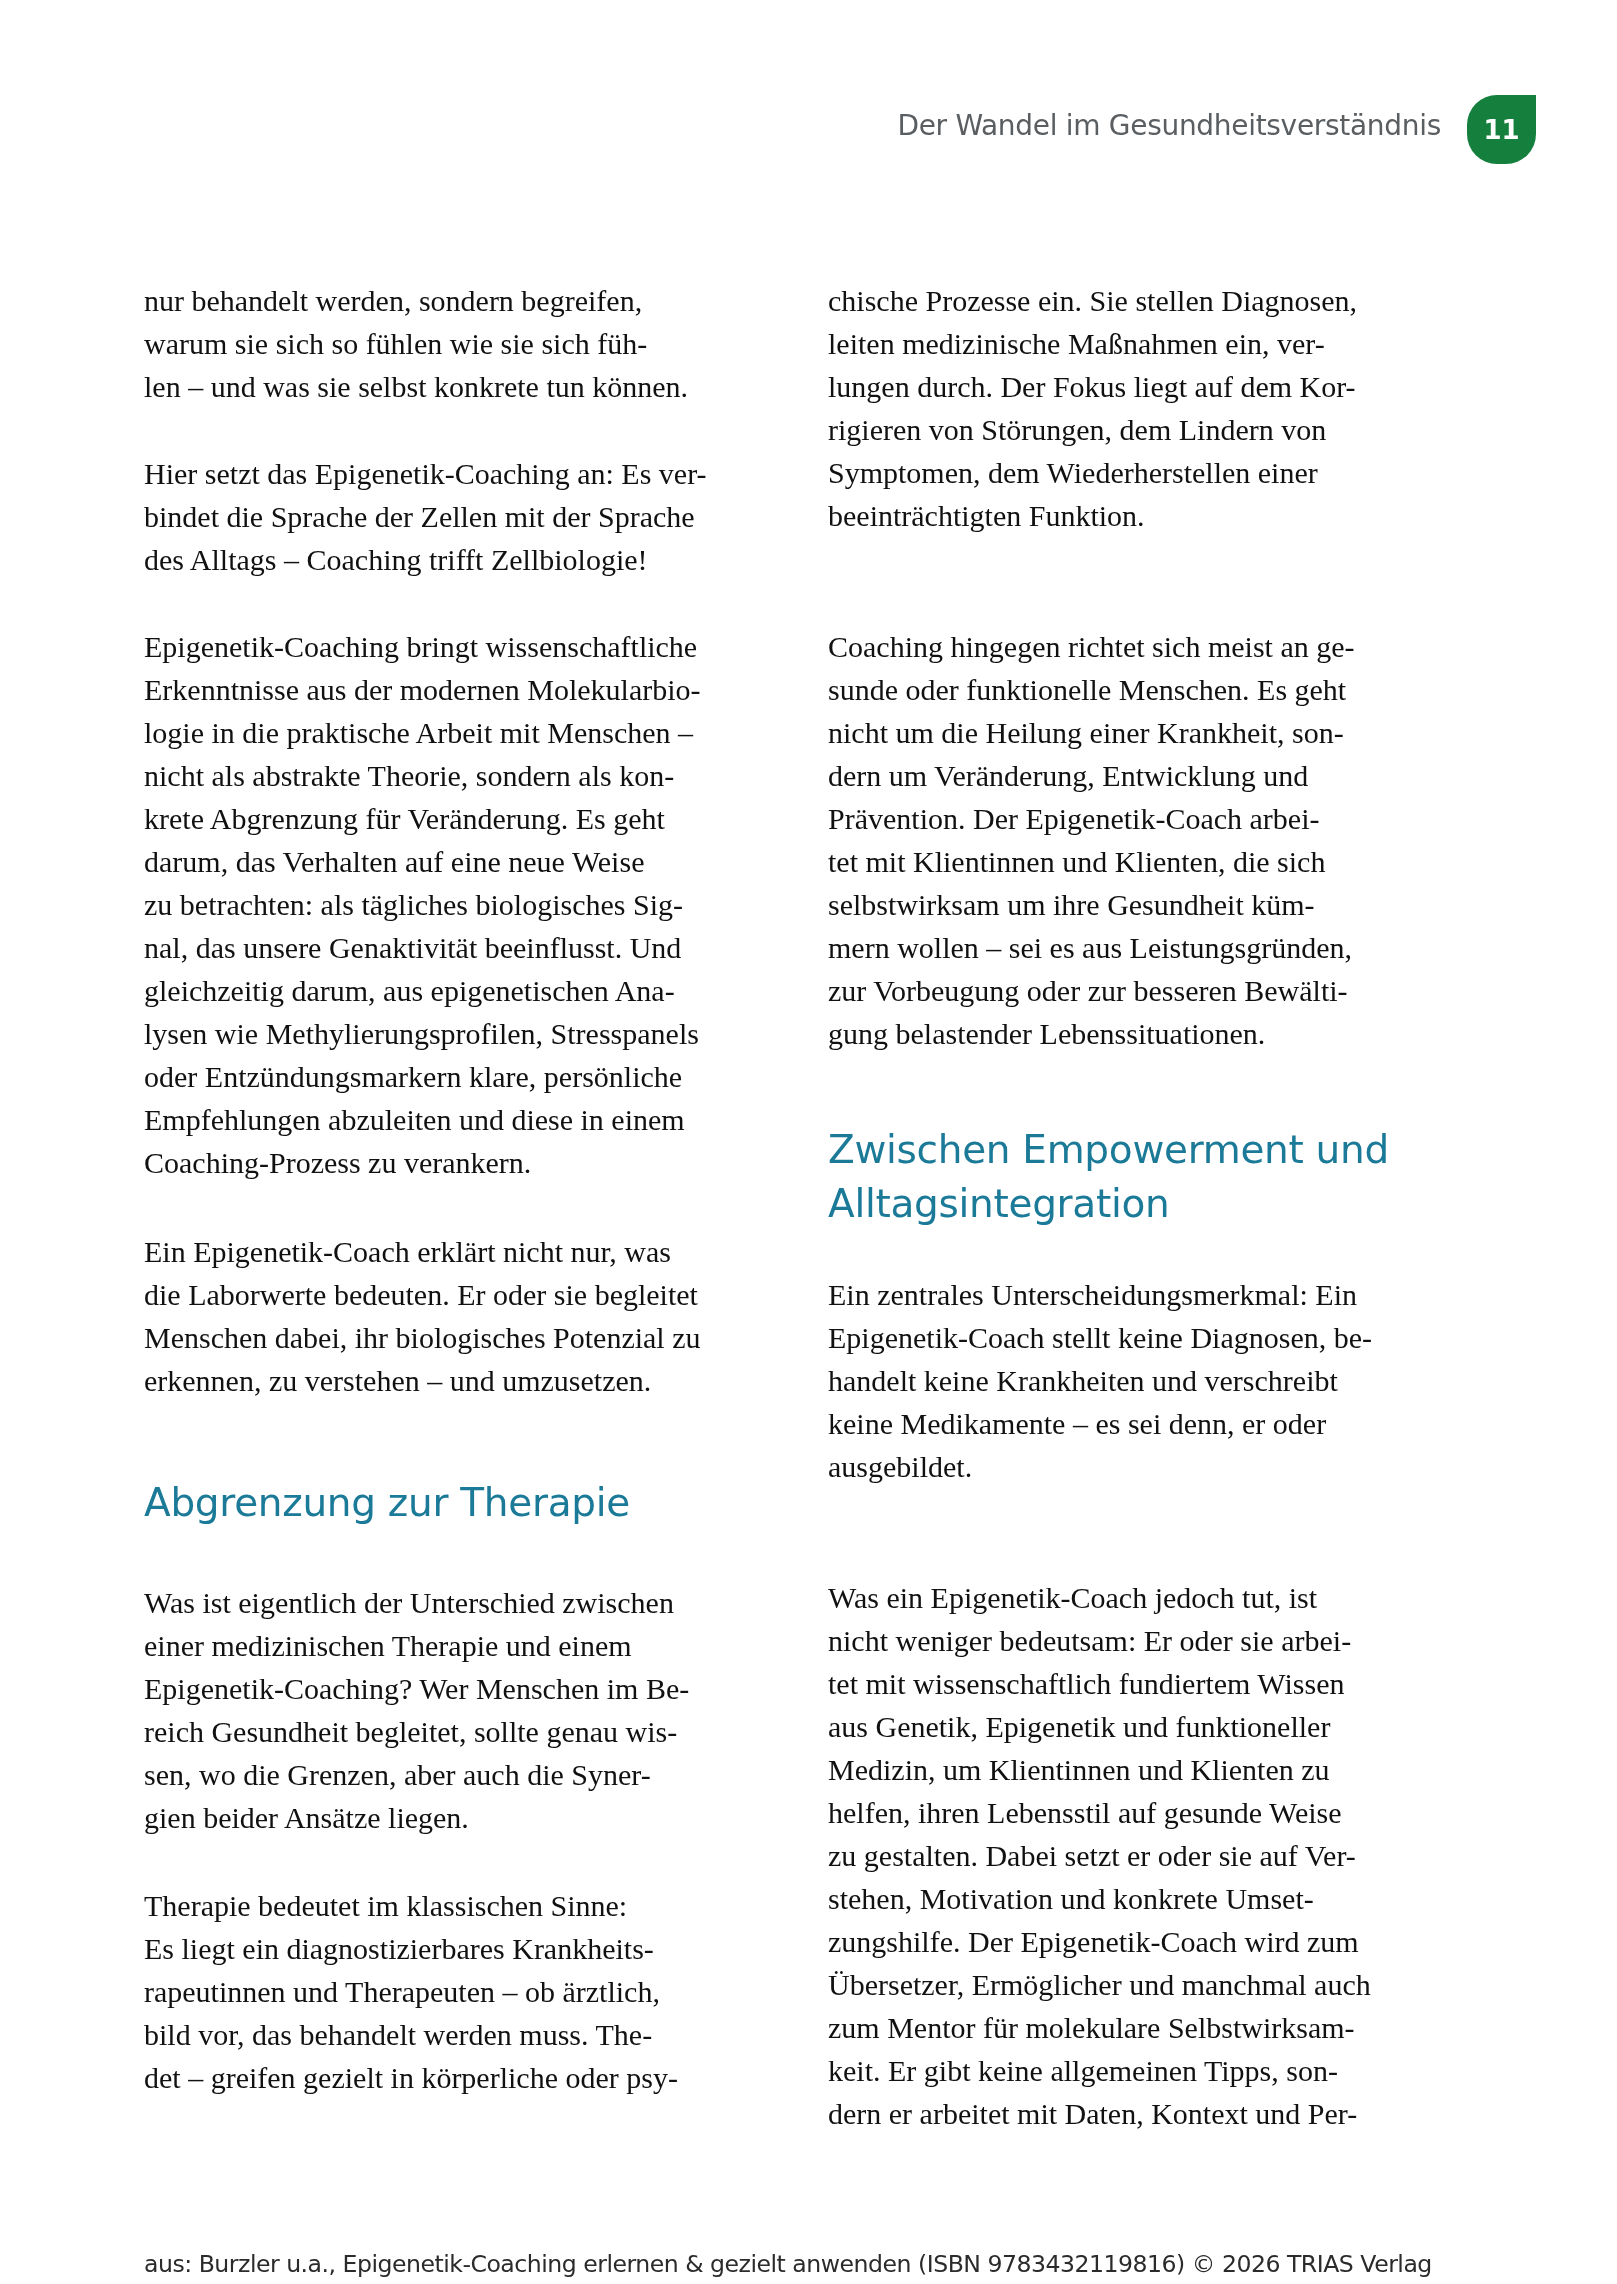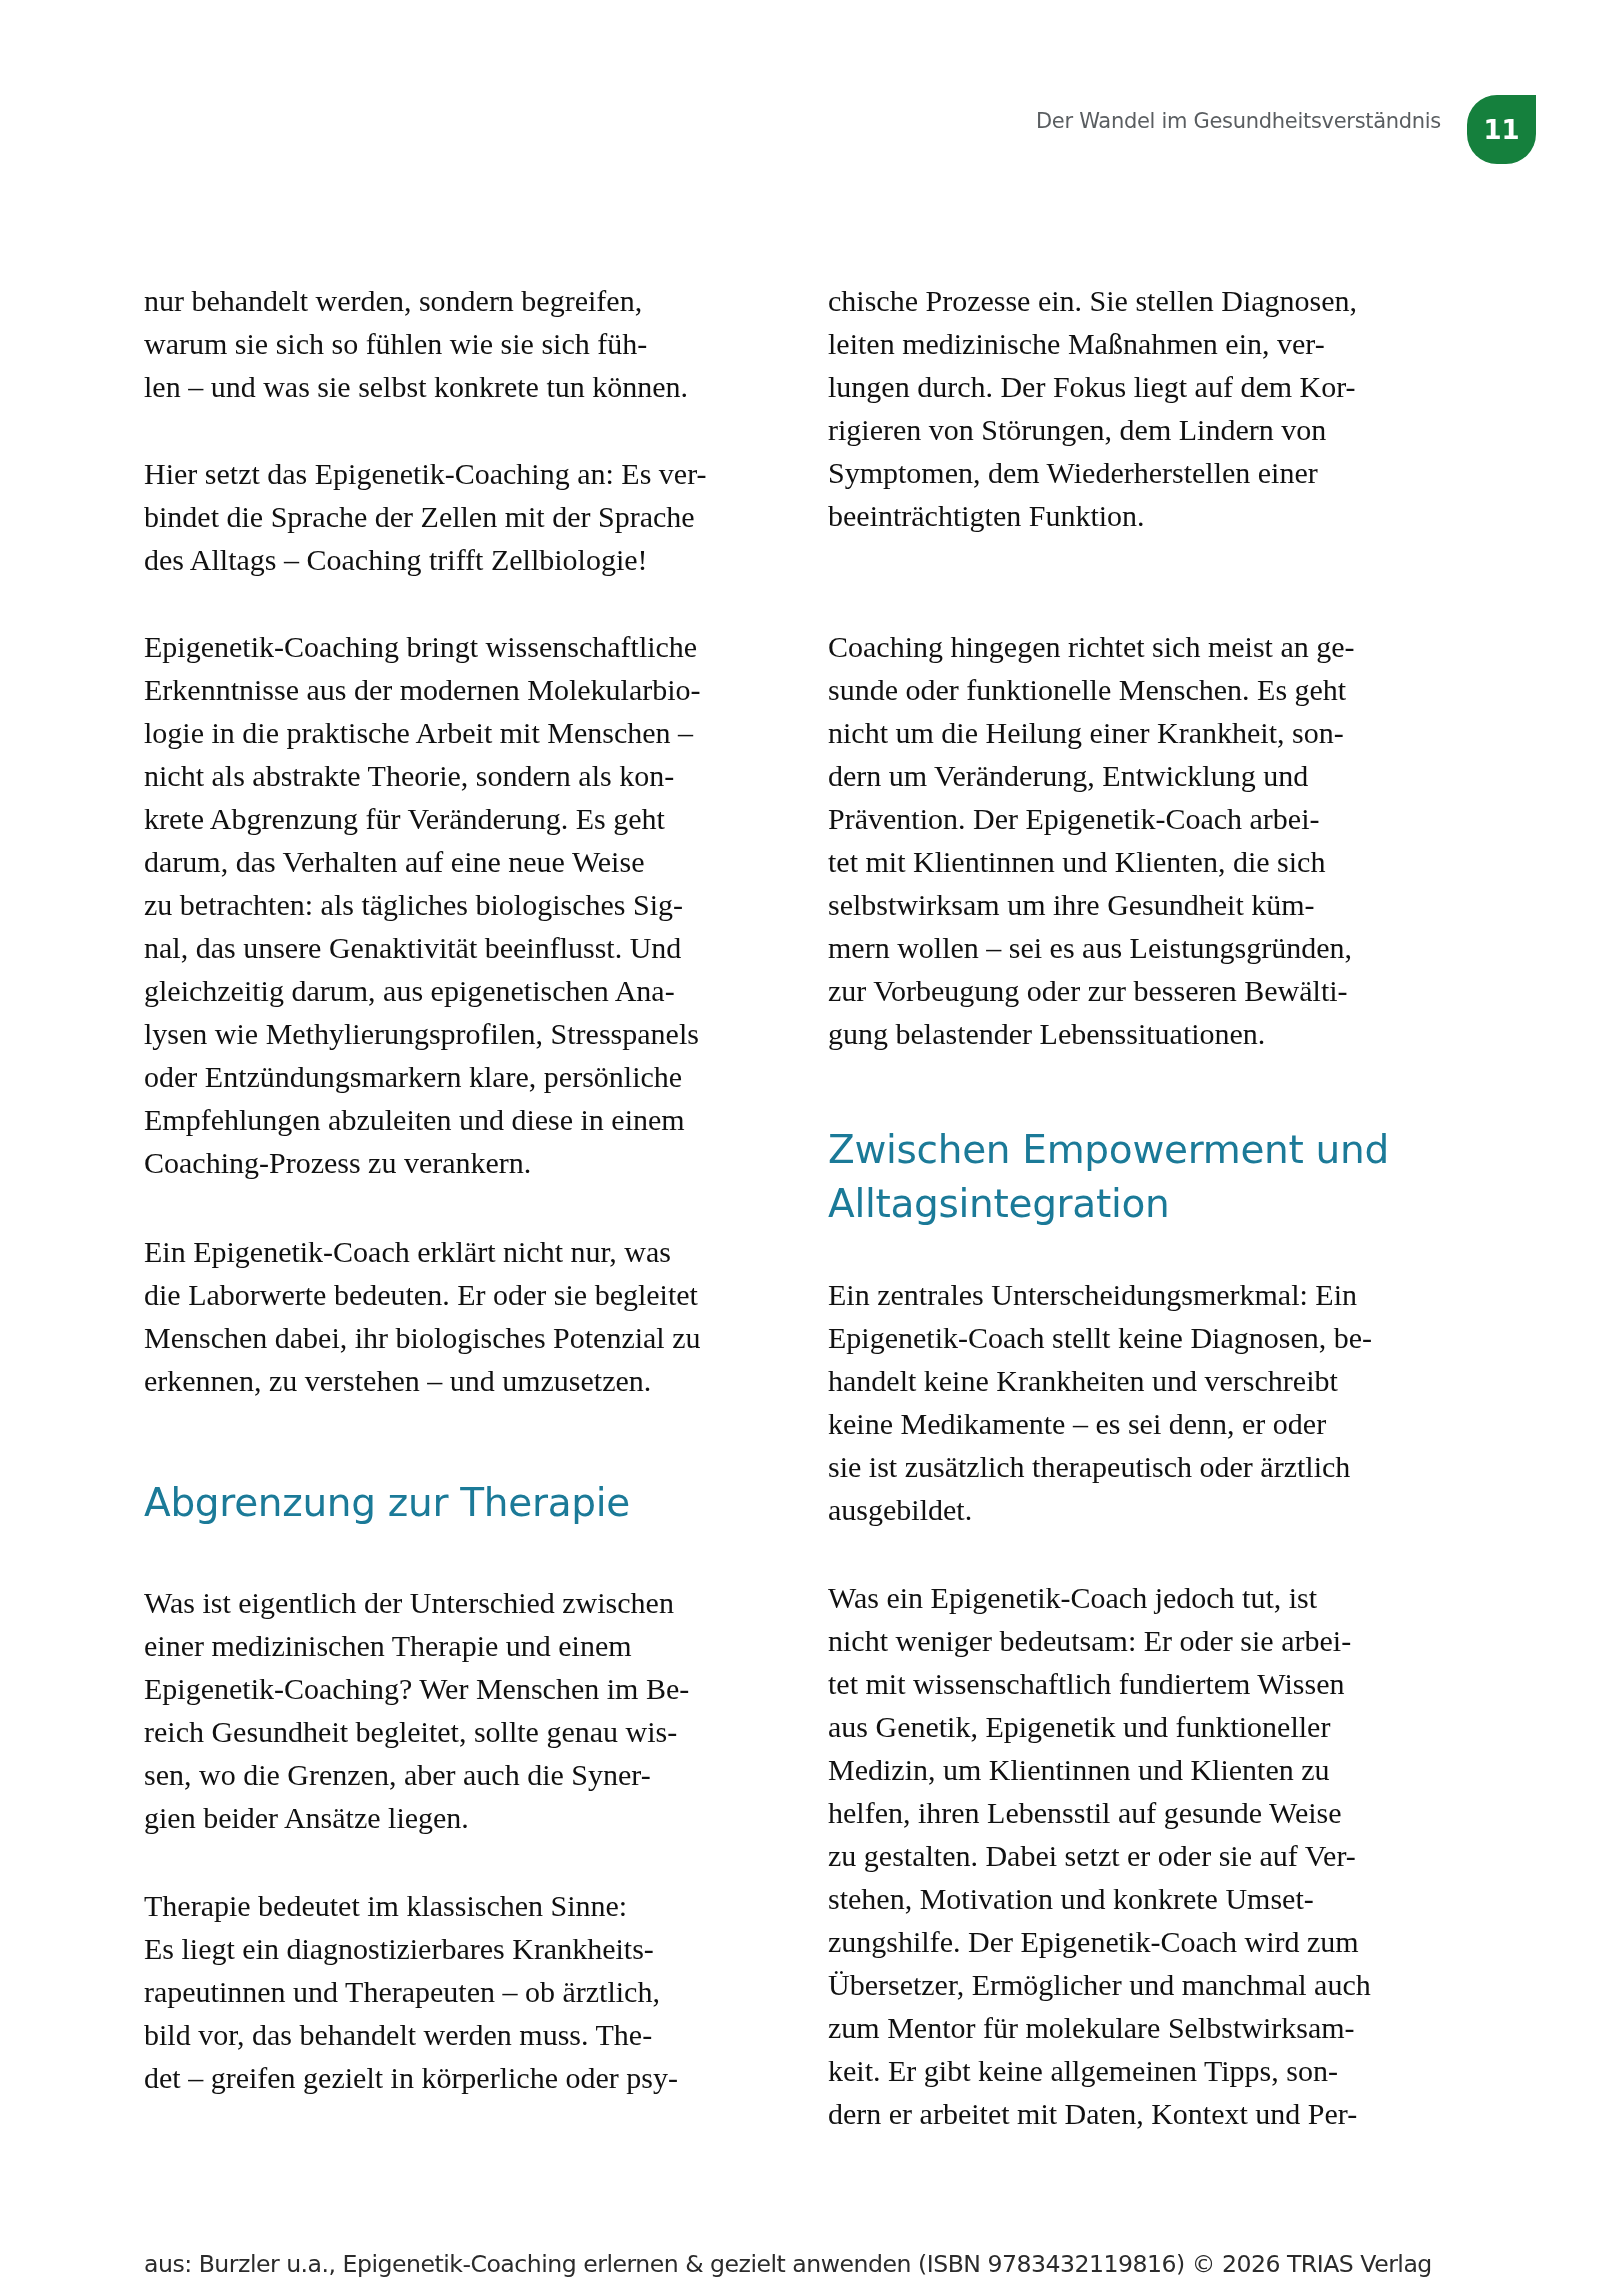--- a/index.html
+++ b/index.html
@@ -1,19 +1,19 @@
 <!DOCTYPE html>
 <html style="font-size:10.8px"><head>
 <meta charset="utf-8">
 <style>
   html, body { margin: 0; padding: 0; background: #ffffff; }
   body { width: 1618px; height: 2284px; position: relative; overflow: hidden; }
   .running-head {
     position: absolute; top: 109px; right: 177px;
-    font-family: "DejaVu Sans", sans-serif; font-size: 21px; color: #5a5e61;
+    font-family: "DejaVu Sans", sans-serif; font-size: 28px; color: #5a5e61;
     letter-spacing: -0.3px; white-space: nowrap;
   }
   .page-badge {
     position: absolute; top: 95px; left: 1467px; width: 69px; height: 69px;
     background: #15803d; border-radius: 30px 0 30px 30px;
     display: flex; align-items: center; justify-content: center;
     color: #ffffff; font-family: "DejaVu Sans", sans-serif; font-weight: bold; font-size: 26px;
   }
   .col { position: absolute; width: 627px; }
   .col-left { left: 144px; }
@@ -119,21 +119,20 @@
       </div>
     <div class="block" style="top:1123px">
         <span class="heading-line">Zwischen Empowerment und</span>
         <span class="heading-line">Alltagsintegration</span>
       </div>
     <div class="block" style="top:1273px">
         <span class="line">Ein zentrales Unterscheidungsmerkmal: Ein</span>
         <span class="line">Epigenetik-Coach stellt keine Diagnosen, be-</span>
         <span class="line">handelt keine Krankheiten und verschreibt</span>
         <span class="line">keine Medikamente – es sei denn, er oder</span>
-        <span class="line">sie ist zusätzlich therapeutisch oder ärztlich</span>
         <span class="line">ausgebildet.</span>
       </div>
     <div class="block" style="top:1576px">
         <span class="line">Was ein Epigenetik-Coach jedoch tut, ist</span>
         <span class="line">nicht weniger bedeutsam: Er oder sie arbei-</span>
         <span class="line">tet mit wissenschaftlich fundiertem Wissen</span>
         <span class="line">aus Genetik, Epigenetik und funktioneller</span>
         <span class="line">Medizin, um Klientinnen und Klienten zu</span>
         <span class="line">helfen, ihren Lebensstil auf gesunde Weise</span>
         <span class="line">zu gestalten. Dabei setzt er oder sie auf Ver-</span>

